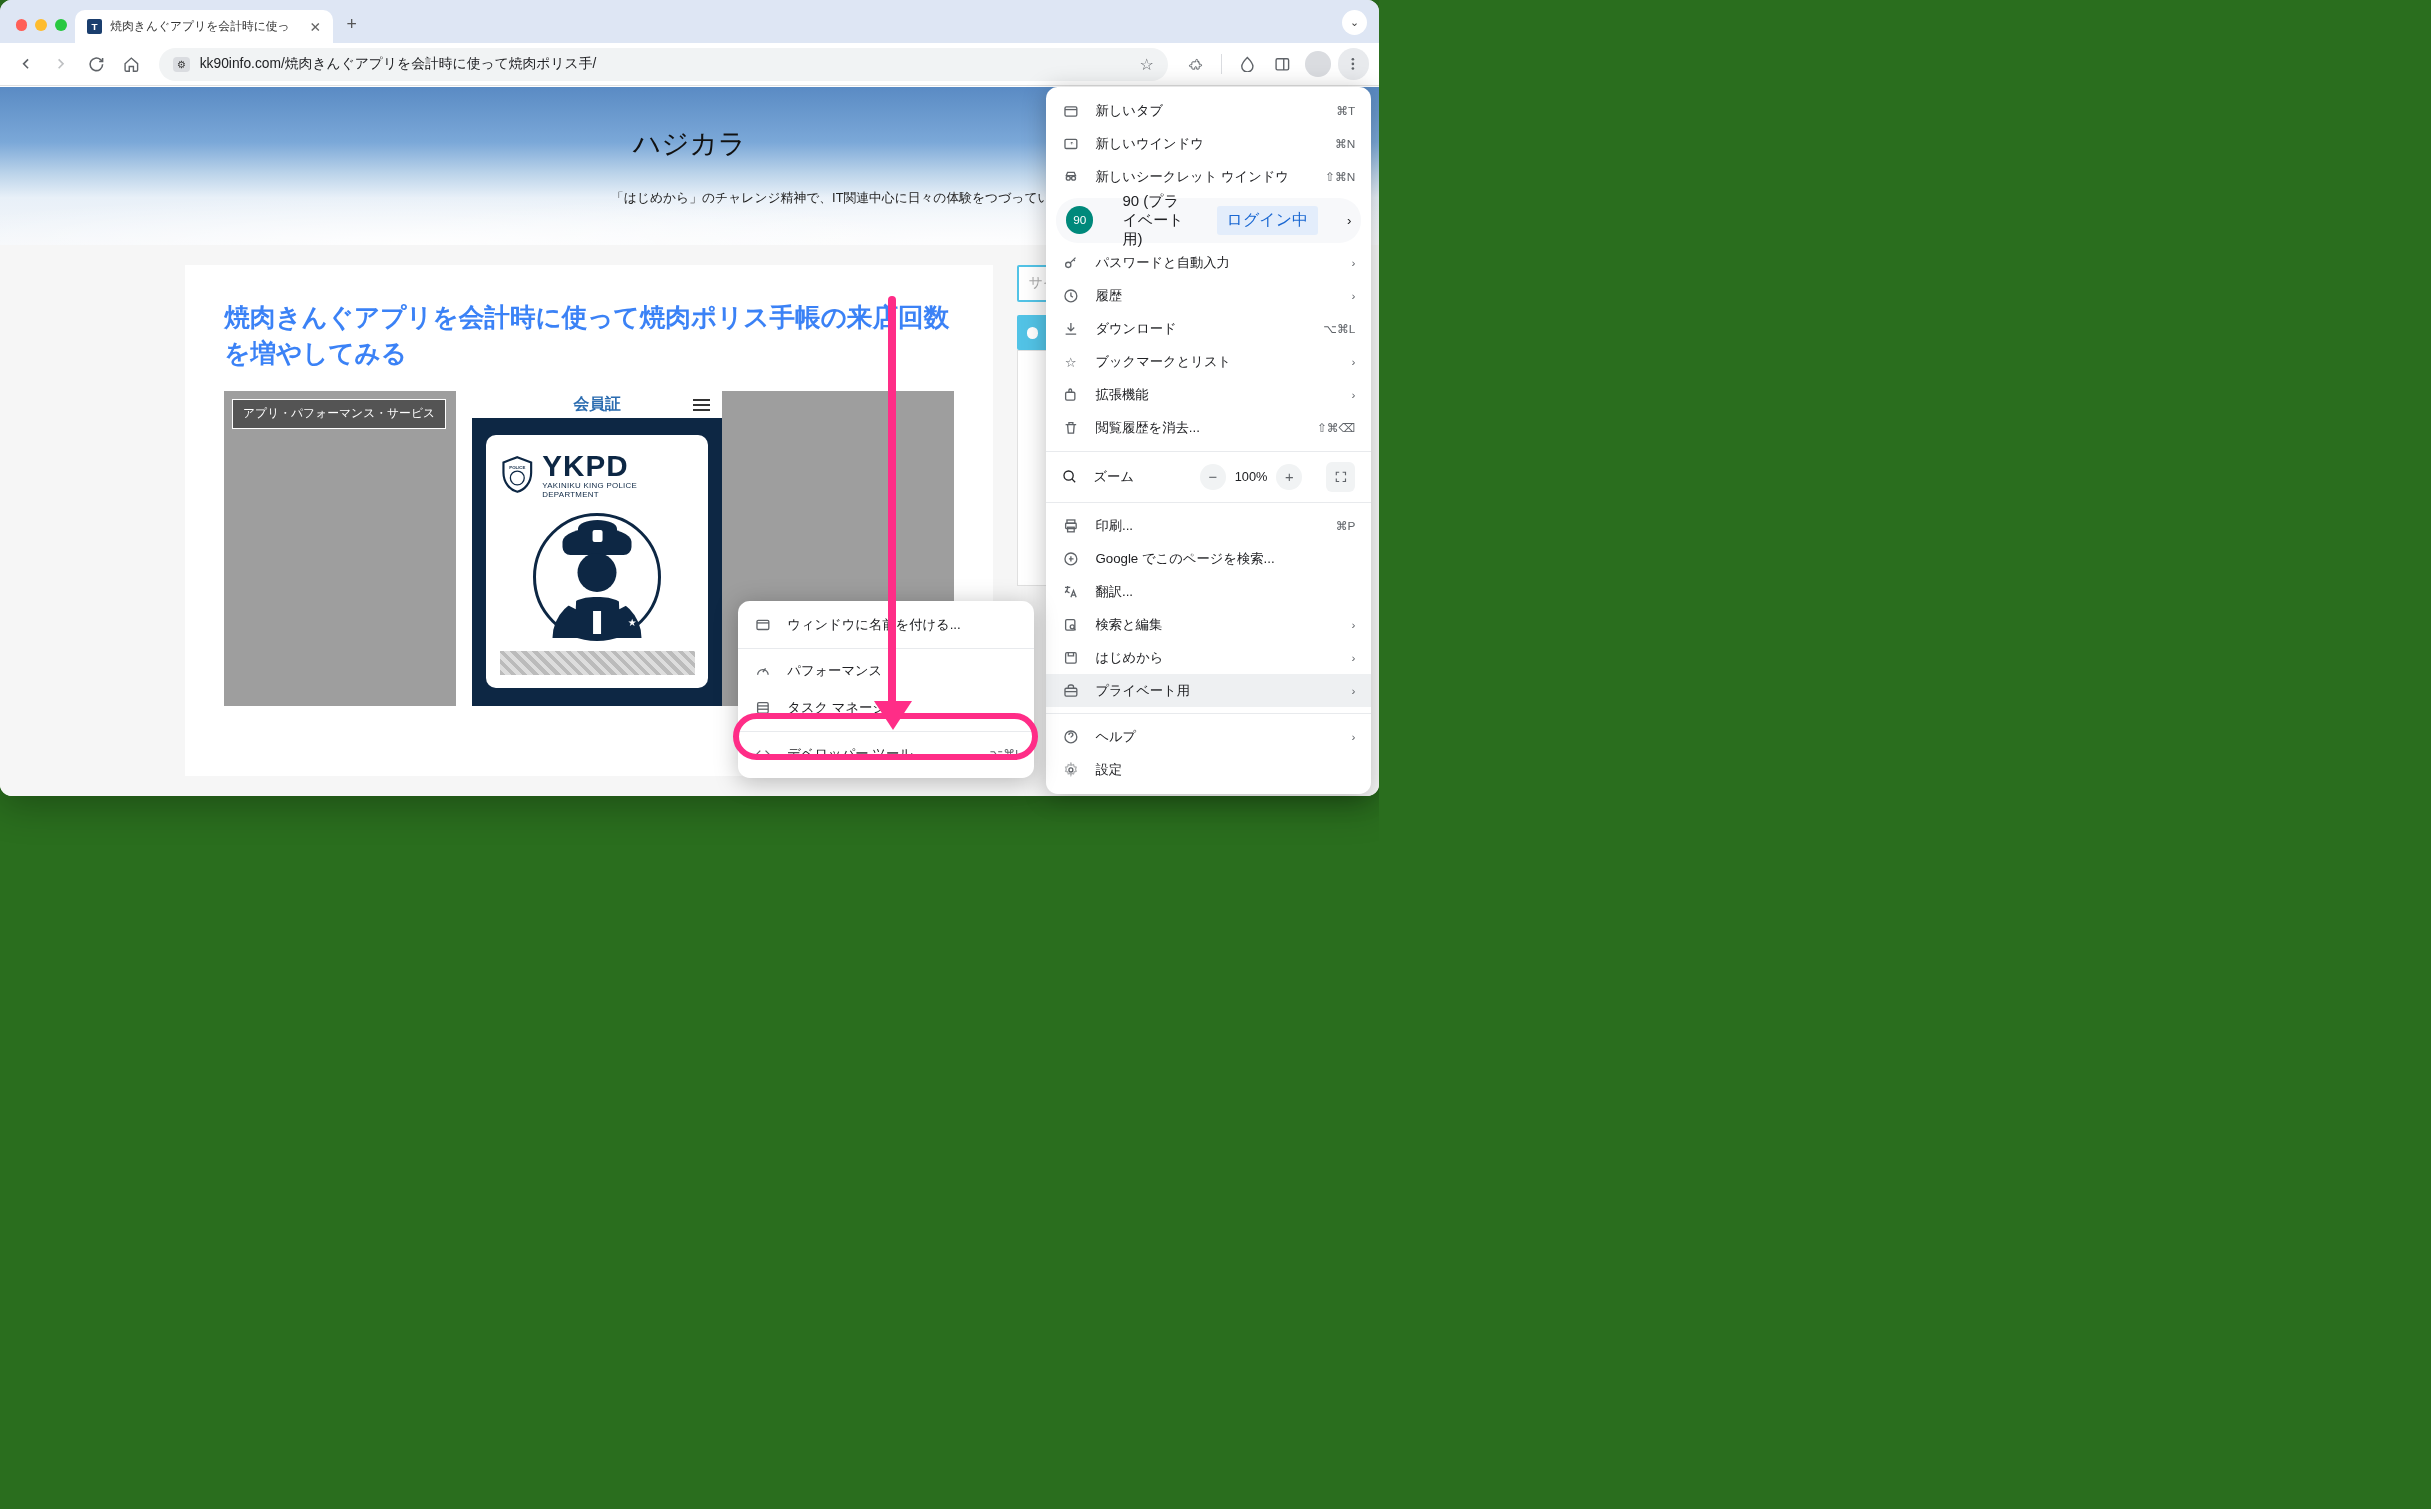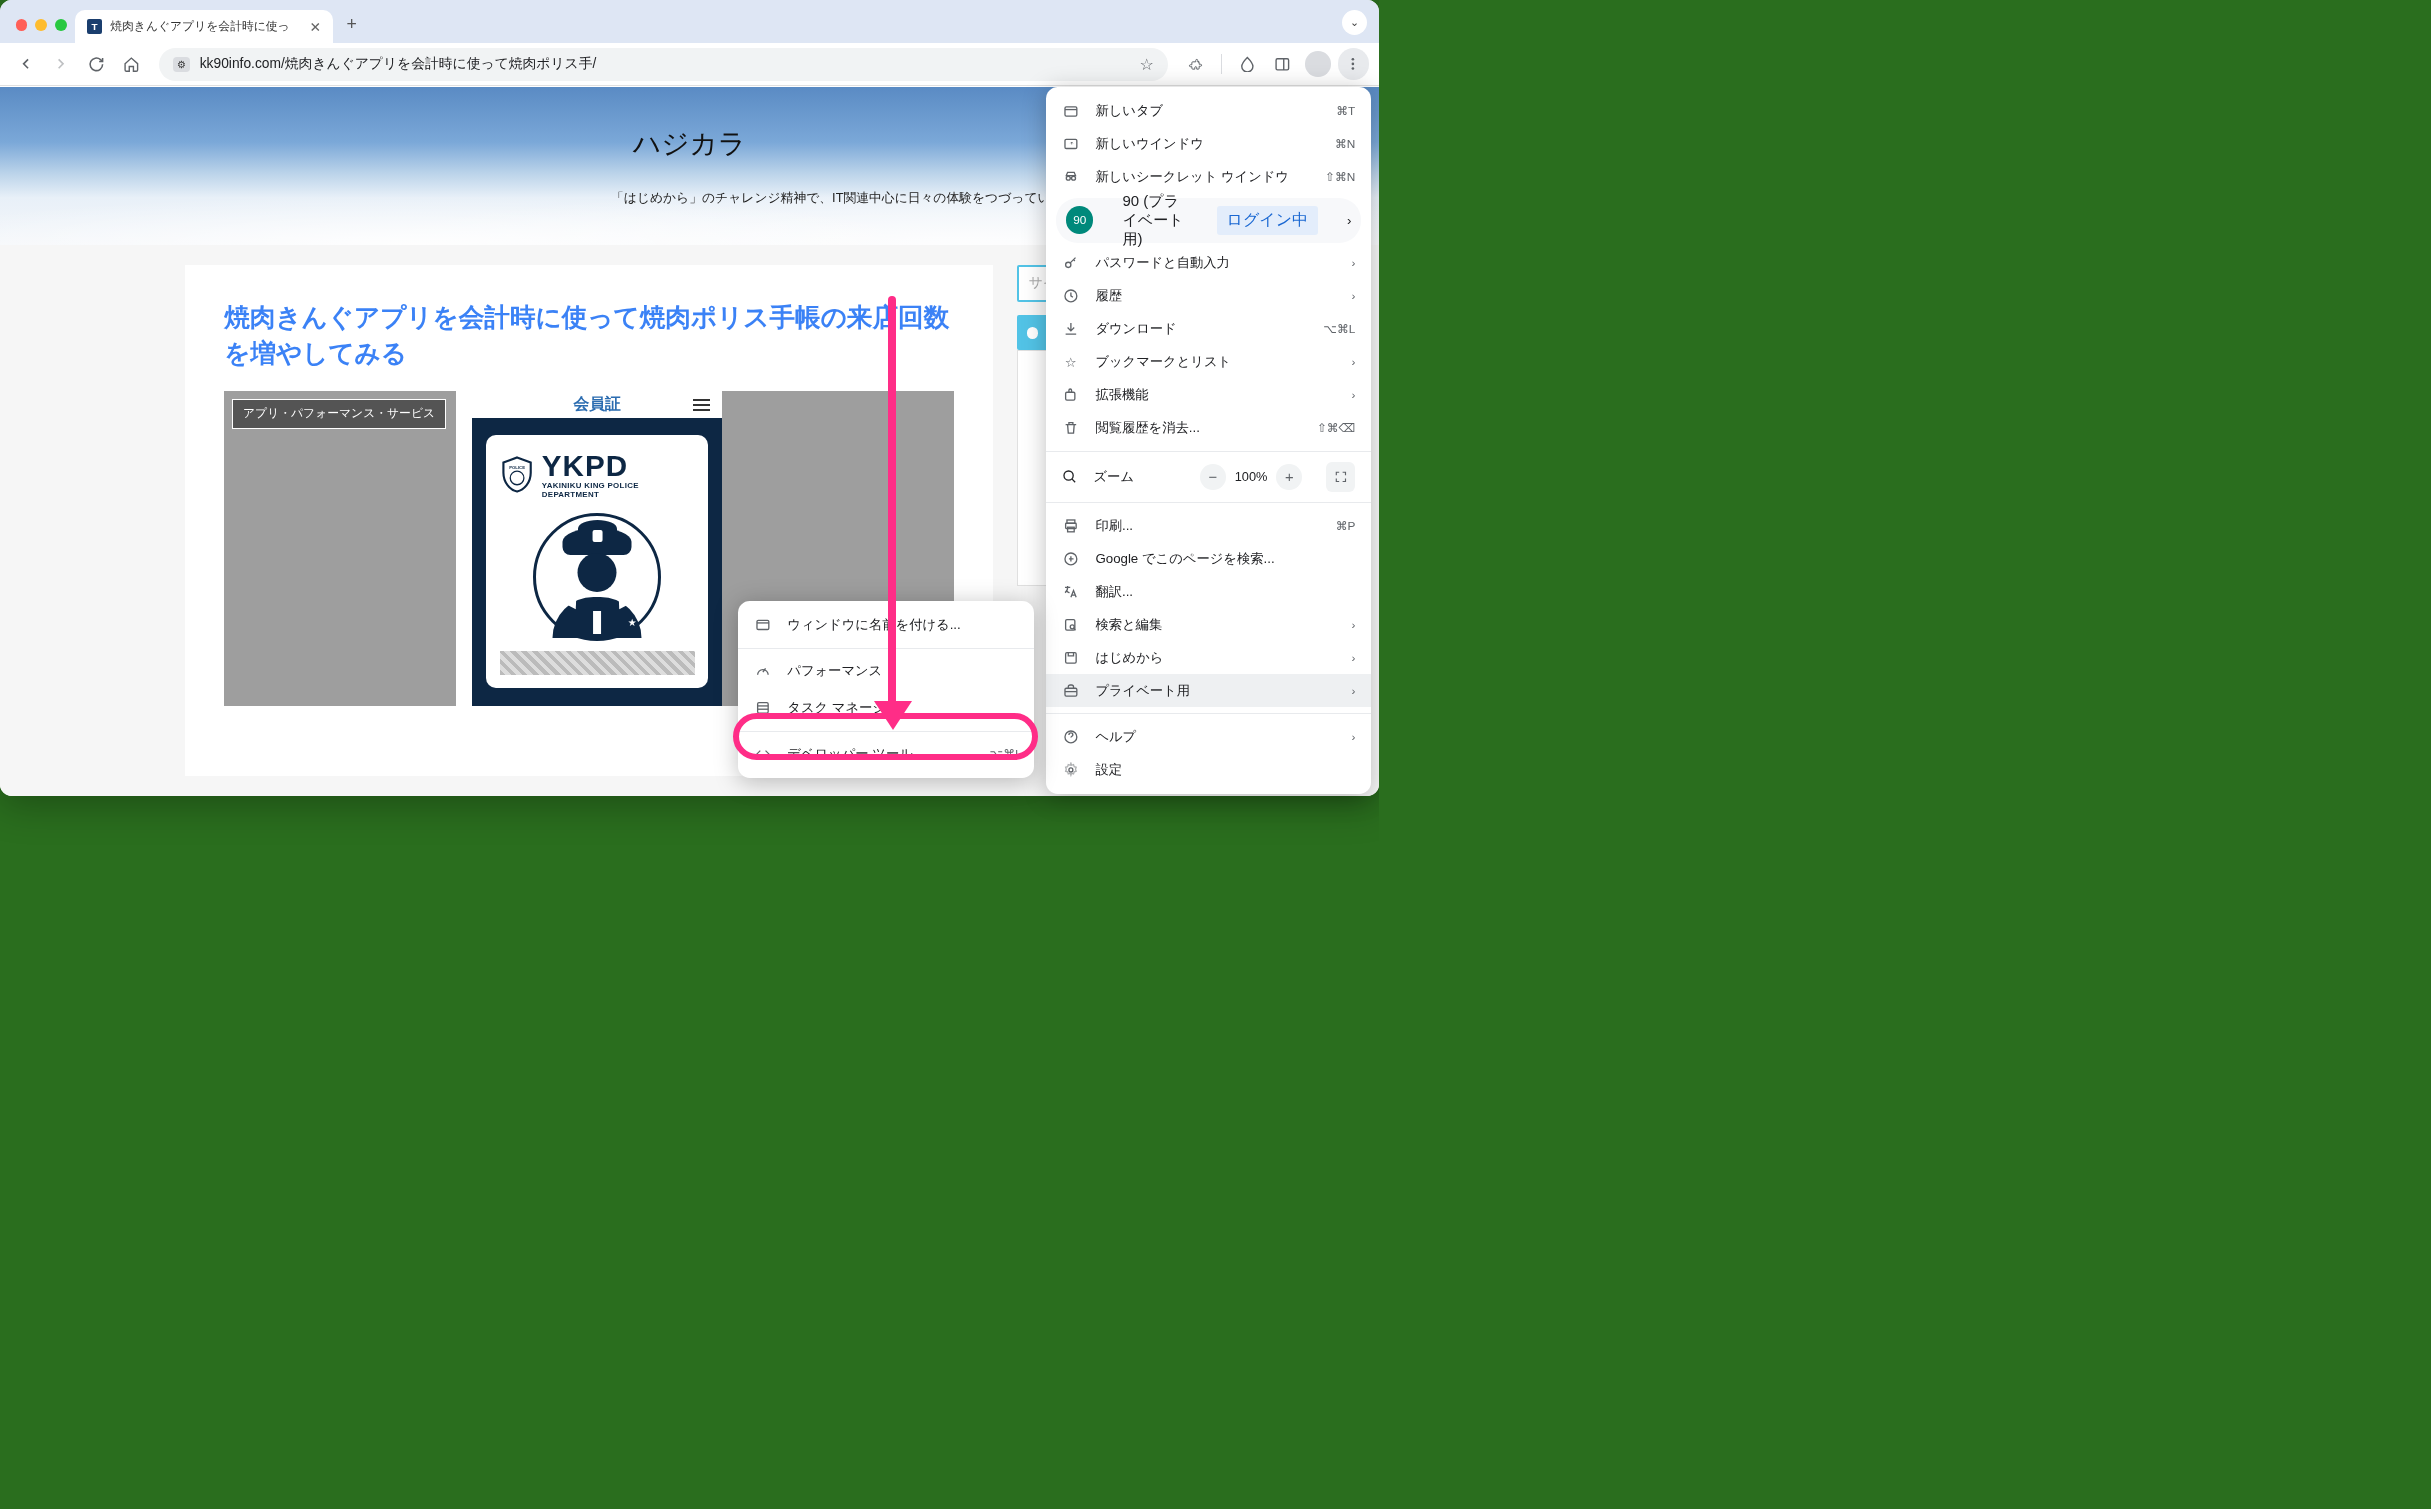--- a/index.html
+++ b/index.html
@@ -40,21 +40,21 @@
 .phone-card { width:266px; background:#fff; display:flex; flex-direction:column;padding-left:16px; }
 .phone-header { height:35px; display:flex; align-items:center; justify-content:center; position:relative; }
 .phone-header-title { color:#2b6cb0; font-size:15.8px; font-weight:600; }
 .phone-hamburger { position:absolute; right:11.8px; top:7.9px; display:flex; flex-direction:column; gap:3px; }
 .phone-hamburger span { width:17.7px; height:2px; background:#333; }
 .phone-body { background:#0d2744; flex:1; padding:17.7px 13.8px; }
 .ykpd-card { background:#fff; border-radius:9.9px; padding:13.8px; text-align:left; }
 .ykpd-logo { display:flex; align-items:center; justify-content:center; gap:7.9px; }
 .ykpd-shield { width:35px; height:39px; }
 .ykpd-text { font-size:29.6px; font-weight:900; color:#0d2744; letter-spacing:1px; }
-.ykpd-sub { font-size:7.9px; color:#0d2744; font-weight:700; letter-spacing:0.3px; margin-top:-2px; }
+.ykpd-sub { font-size:7.9px; color:#0d2744; font-weight:400; letter-spacing:0.3px; margin-top:-2px; }
 .police-avatar { width:128px; height:128px; margin:13.8px auto 0; border:3px solid #0d2744; border-radius:50%; position:relative; background:#fff; }
 .pa-hat { position:absolute; top:11.8px; left:50%; transform:translateX(-50%); width:69px; height:27.6px; background:#0d2744; border-radius:50% 50% 7.9px 7.9px; }
 .pa-hat::before { content:""; position:absolute; top:-7.9px; left:50%; transform:translateX(-50%); width:39px; height:17.7px; background:#0d2744; border-radius:50% 50% 0 0; }
 .pa-hat::after { content:""; position:absolute; top:2px; left:50%; transform:translateX(-50%); width:9.9px; height:11.8px; background:#fff; border-radius:2px; }
 .pa-head { position:absolute; top:37px; left:50%; transform:translateX(-50%); width:39px; height:39px; background:#0d2744; border-radius:50%; }
 .pa-body { position:absolute; bottom:0; left:50%; transform:translateX(-50%); width:89px; height:41px; background:#0d2744; border-radius:44px 44px 0 0; }
 .pa-tie { position:absolute; bottom:3.9px; left:50%; transform:translateX(-50%); width:7.9px; height:23.6px; background:#fff; }
 .pa-collar-l { position:absolute; bottom:27.6px; left:29.6px; width:0; height:0; border-left:7.9px solid transparent; border-right:7.9px solid transparent; border-top:11.8px solid #fff; transform:rotate(-30deg); }
 .pa-collar-r { position:absolute; bottom:27.6px; right:29.6px; width:0; height:0; border-left:7.9px solid transparent; border-right:7.9px solid transparent; border-top:11.8px solid #fff; transform:rotate(30deg); }
 .pa-star { position:absolute; bottom:9.9px; right:21.7px; color:#fff; font-size:9.9px; }

